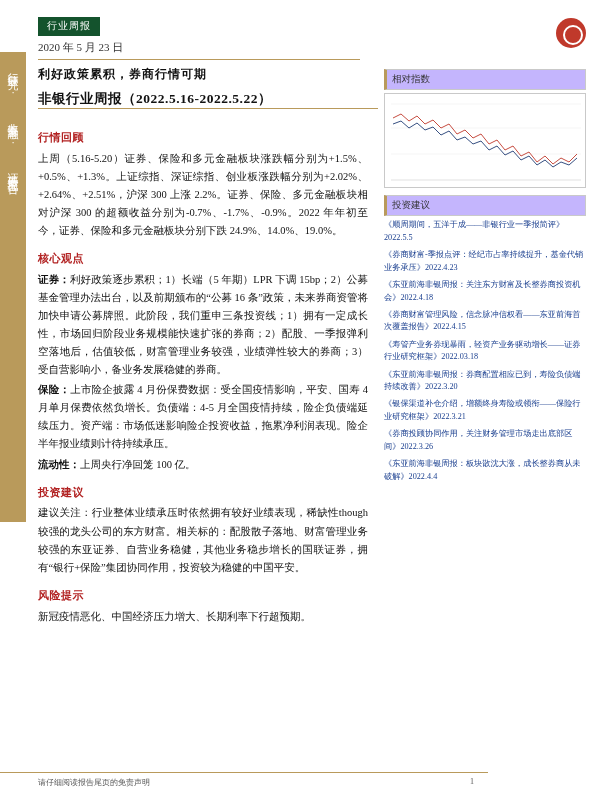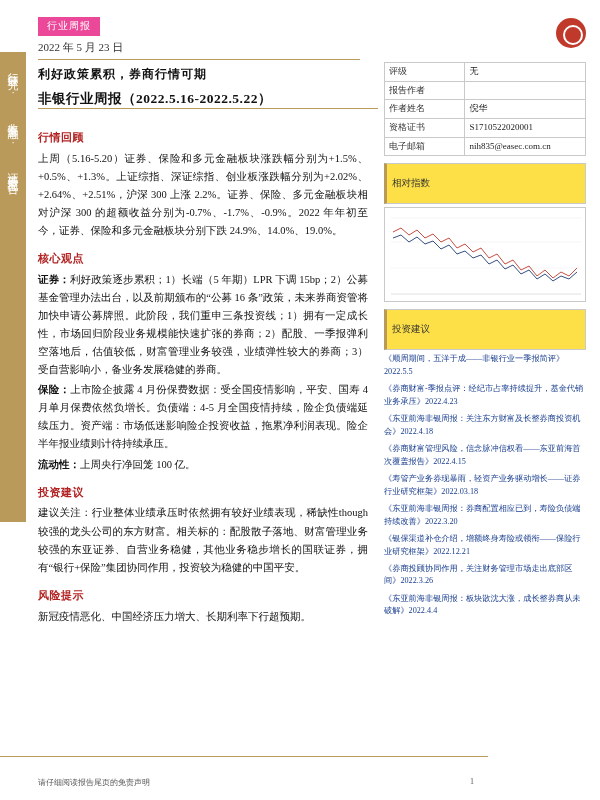--- a/index.html
+++ b/index.html
@@ -30,21 +30,21 @@
     writing-mode: vertical-rl;
     text-orientation: upright;
     line-height: 24px;
     font-family: "Liberation Serif", serif;
   }
 
   
   .doc-tag {
     position: absolute;
     left: 38px; top: 17px;
-    background: #ec4899;
+    background: #14532d;
     color: #fff;
     font-size: 10px;
     padding: 2px 9px 3px 9px;
     letter-spacing: 1px;
   }
   .date-line {
     position: absolute;
     left: 38px; top: 40px;
     width: 322px;
     font-size: 11px;
@@ -119,22 +119,22 @@
     line-height: 1.3;
   }
   .rc-table td.k { width: 40%; color: #333; }
   .rc-table td.v { width: 60%; }
   .rc-sect-title {
     font-size: 9.5px;
     color: #b22; 
     margin: 7px 0 3px 0;
     border: 1px solid #c9c9c9;
     border-left: 3px solid #b99a5b;
-    padding: 13px 5px;
-    background: #fde047;
+    padding: 3px 5px;
+    background: #c4b5fd;
     color: #333;
   }
   .chart-box {
     border: 1px solid #c9c9c9;
     height: 95px;
     position: relative;
     background: #fff;
     overflow: hidden;
   }
   .chart-box svg { display: block; }
@@ -166,70 +166,46 @@
   .sec-h.first { margin-top: 0; }
   .p { margin: 0 0 2px 0; }
   .lead { font-weight: bold; color: #111; }
 
   
   .footer {
     position: absolute;
     left: 0; bottom: 12px;
     width: 488px;
     border-top: 1px solid #b99a5b;
-    padding-top: 20px;
+    padding-top: 4px;
     display: flex;
     justify-content: space-between;
     font-size: 8px;
     color: #555;
     padding-left: 38px; padding-right: 14px;
   }
 </style>
 </head>
 <body>
 
 <div class="doc-tag">行业周报</div>
-<div class="date-line">2022 年 5 月 23 日</div>
+<div class="date-line">2020 年 5 月 23 日</div>
 <div class="title-main">利好政策累积，券商行情可期</div>
 <div class="title-sub">非银行业周报（2022.5.16-2022.5.22）</div>
 
 <div class="brand">
   <div class="brand-logo"></div>
 </div>
 
 <div class="spine">
   <span>行业研究 · 非银金融 · 证券研究报告</span>
 </div>
 
 <div class="right-col">
 
-  <table class="rc-table">
-    <tbody>
-        <tr>
-      <td class="k">评级</td>
-      <td class="v">无</td>
-    </tr>
-    <tr>
-      <td class="k">报告作者</td>
-      <td class="v"></td>
-    </tr>
-    <tr>
-      <td class="k">作者姓名</td>
-      <td class="v">倪华</td>
-    </tr>
-    <tr>
-      <td class="k">资格证书</td>
-      <td class="v">S1710522020001</td>
-    </tr>
-    <tr>
-      <td class="k">电子邮箱</td>
-      <td class="v">nih835@easec.com.cn</td>
-    </tr>
-  </tbody>
-    </table>
 
   <div class="rc-sect-title">相对指数</div>
   <div class="chart-box">
     <svg width="200" height="93" viewBox="0 0 200 93">
       <line x1="6" y1="86" x2="196" y2="86" stroke="#ccc" stroke-width="0.6"></line>
       <line x1="6" y1="60" x2="196" y2="60" stroke="#eee" stroke-width="0.6"></line>
       <line x1="6" y1="34" x2="196" y2="34" stroke="#eee" stroke-width="0.6"></line>
       <line x1="6" y1="10" x2="196" y2="10" stroke="#eee" stroke-width="0.6"></line>
       <polyline fill="none" stroke="#c0392b" stroke-width="0.9" points="8,24 16,20 24,27 32,22 40,30 48,26 56,34 64,30 72,40 80,36 88,44 96,40 104,50 112,46 120,56 128,52 136,62 144,58 152,68 160,62 168,70 176,64 184,68 192,60"></polyline>
       <polyline fill="none" stroke="#1f3b73" stroke-width="0.9" points="8,30 16,27 24,34 32,29 40,36 48,33 56,41 64,37 72,46 80,43 88,50 96,47 104,56 112,52 120,61 128,57 136,66 144,62 152,71 160,66 168,73 176,68 184,71 192,64"></polyline>
@@ -237,21 +213,21 @@
   </div>
 
   <div class="rc-sect-title">投资建议</div>
   <div class="rel-list">
     <div>《顺周期间，五洋于成——非银行业一季报简评》2022.5.5</div>
     <div>《券商财富-季报点评：经纪市占率持续提升，基金代销业务承压》2022.4.23</div>
     <div>《东亚前海非银周报：关注东方财富及长整券商投资机会》2022.4.18</div>
     <div>《券商财富管理风险，信念脉冲信权看——东亚前海首次覆盖报告》2022.4.15</div>
     <div>《寿管产业务券现暴雨，轻资产业务驱动增长——证券行业研究框架》2022.03.18</div>
     <div>《东亚前海非银周报：券商配置相应已到，寿险负债端持续改善》2022.3.20</div>
-    <div>《银保渠道补仓介绍，增额终身寿险或领衔——保险行业研究框架》2022.12.21</div>
+    <div>《银保渠道补仓介绍，增额终身寿险或领衔——保险行业研究框架》2022.3.21</div>
     <div>《券商投顾协同作用，关注财务管理市场走出底部区间》2022.3.26</div>
     <div>《东亚前海非银周报：板块散沈大涨，成长整券商从未破解》2022.4.4</div>
   </div>
 </div>
 
 <div class="body-col">
 
   <div class="sec-h first">行情回顾</div>
   <div class="p">上周（5.16-5.20）证券、保险和多元金融板块涨跌幅分别为+1.5%、+0.5%、+1.3%。上证综指、深证综指、创业板涨跌幅分别为+2.02%、+2.64%、+2.51%，沪深 300 上涨 2.2%。证券、保险、多元金融板块相对沪深 300 的超额收益分别为-0.7%、-1.7%、-0.9%。2022 年年初至今，证券、保险和多元金融板块分别下跌 24.9%、14.0%、19.0%。</div>
 

